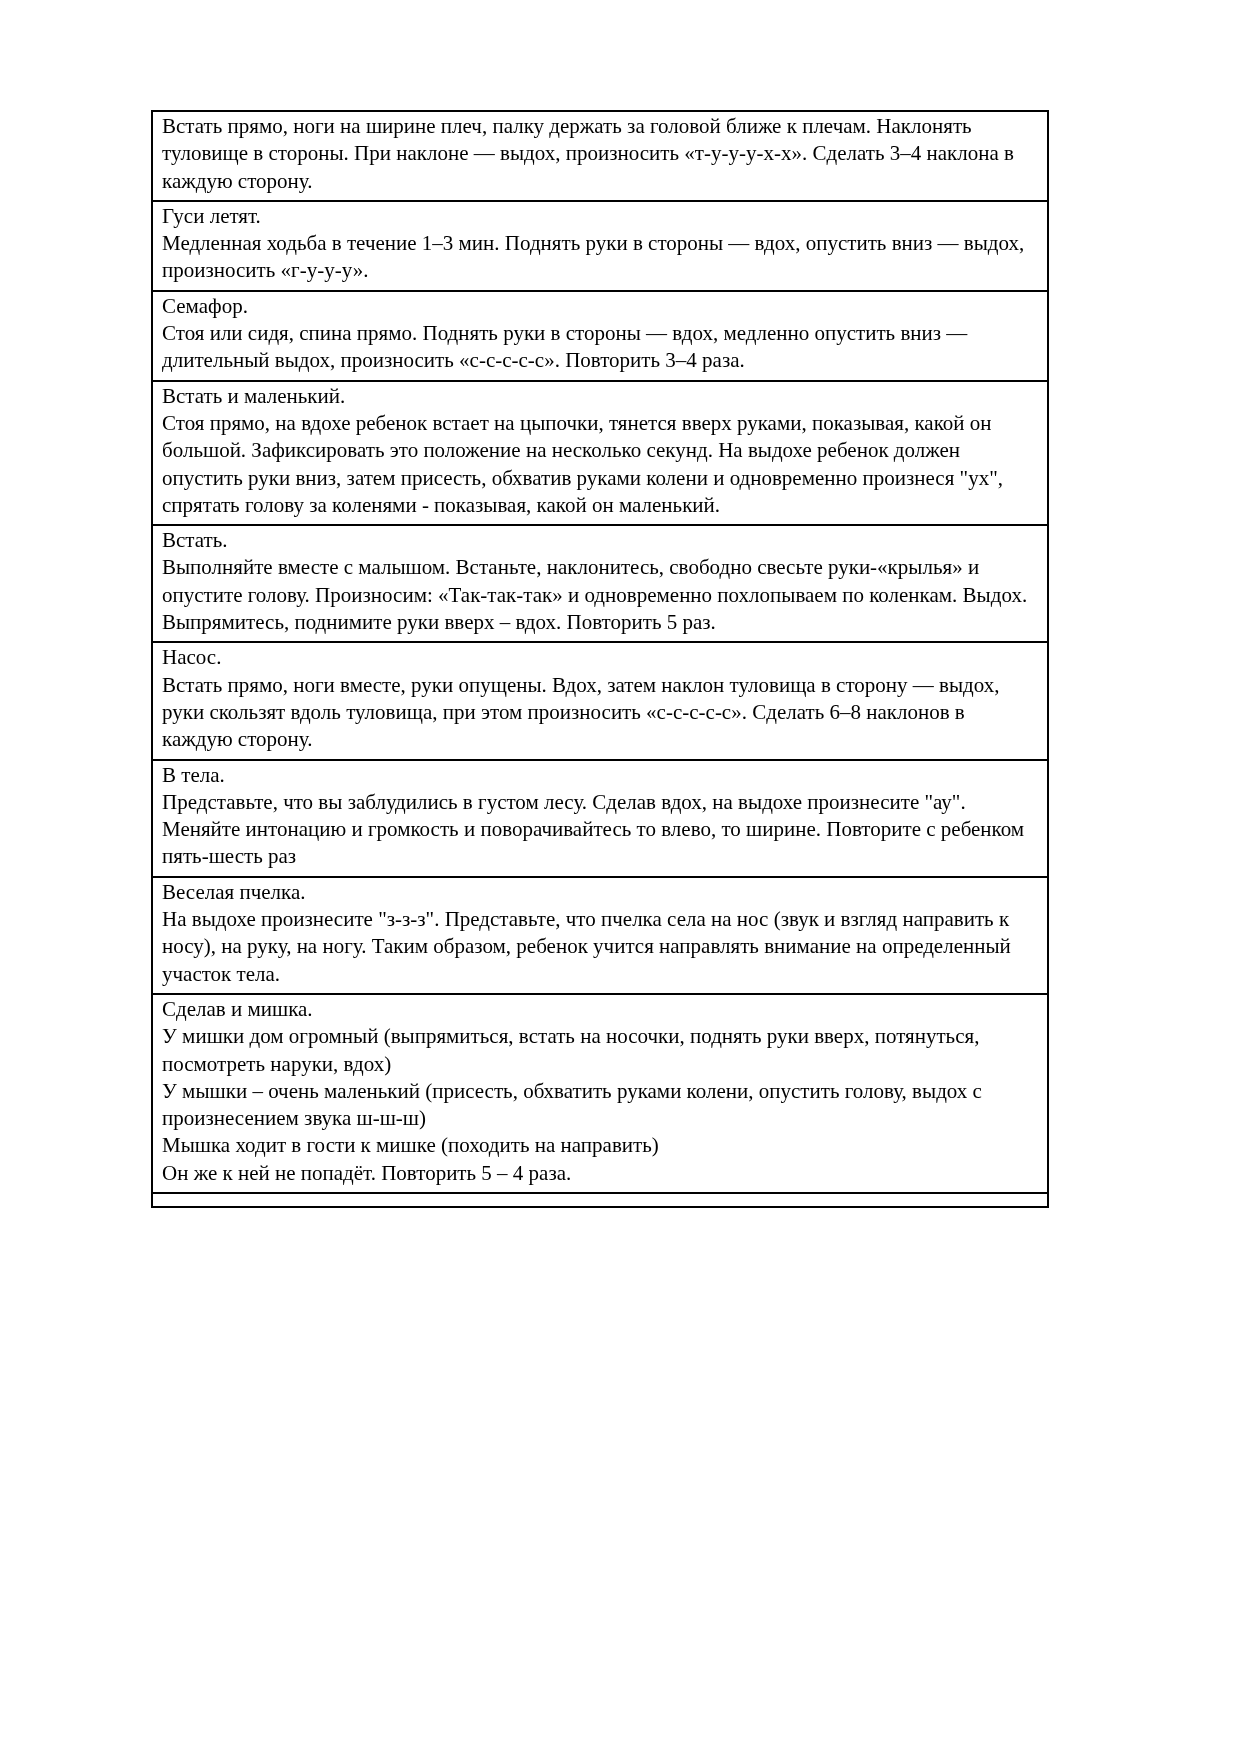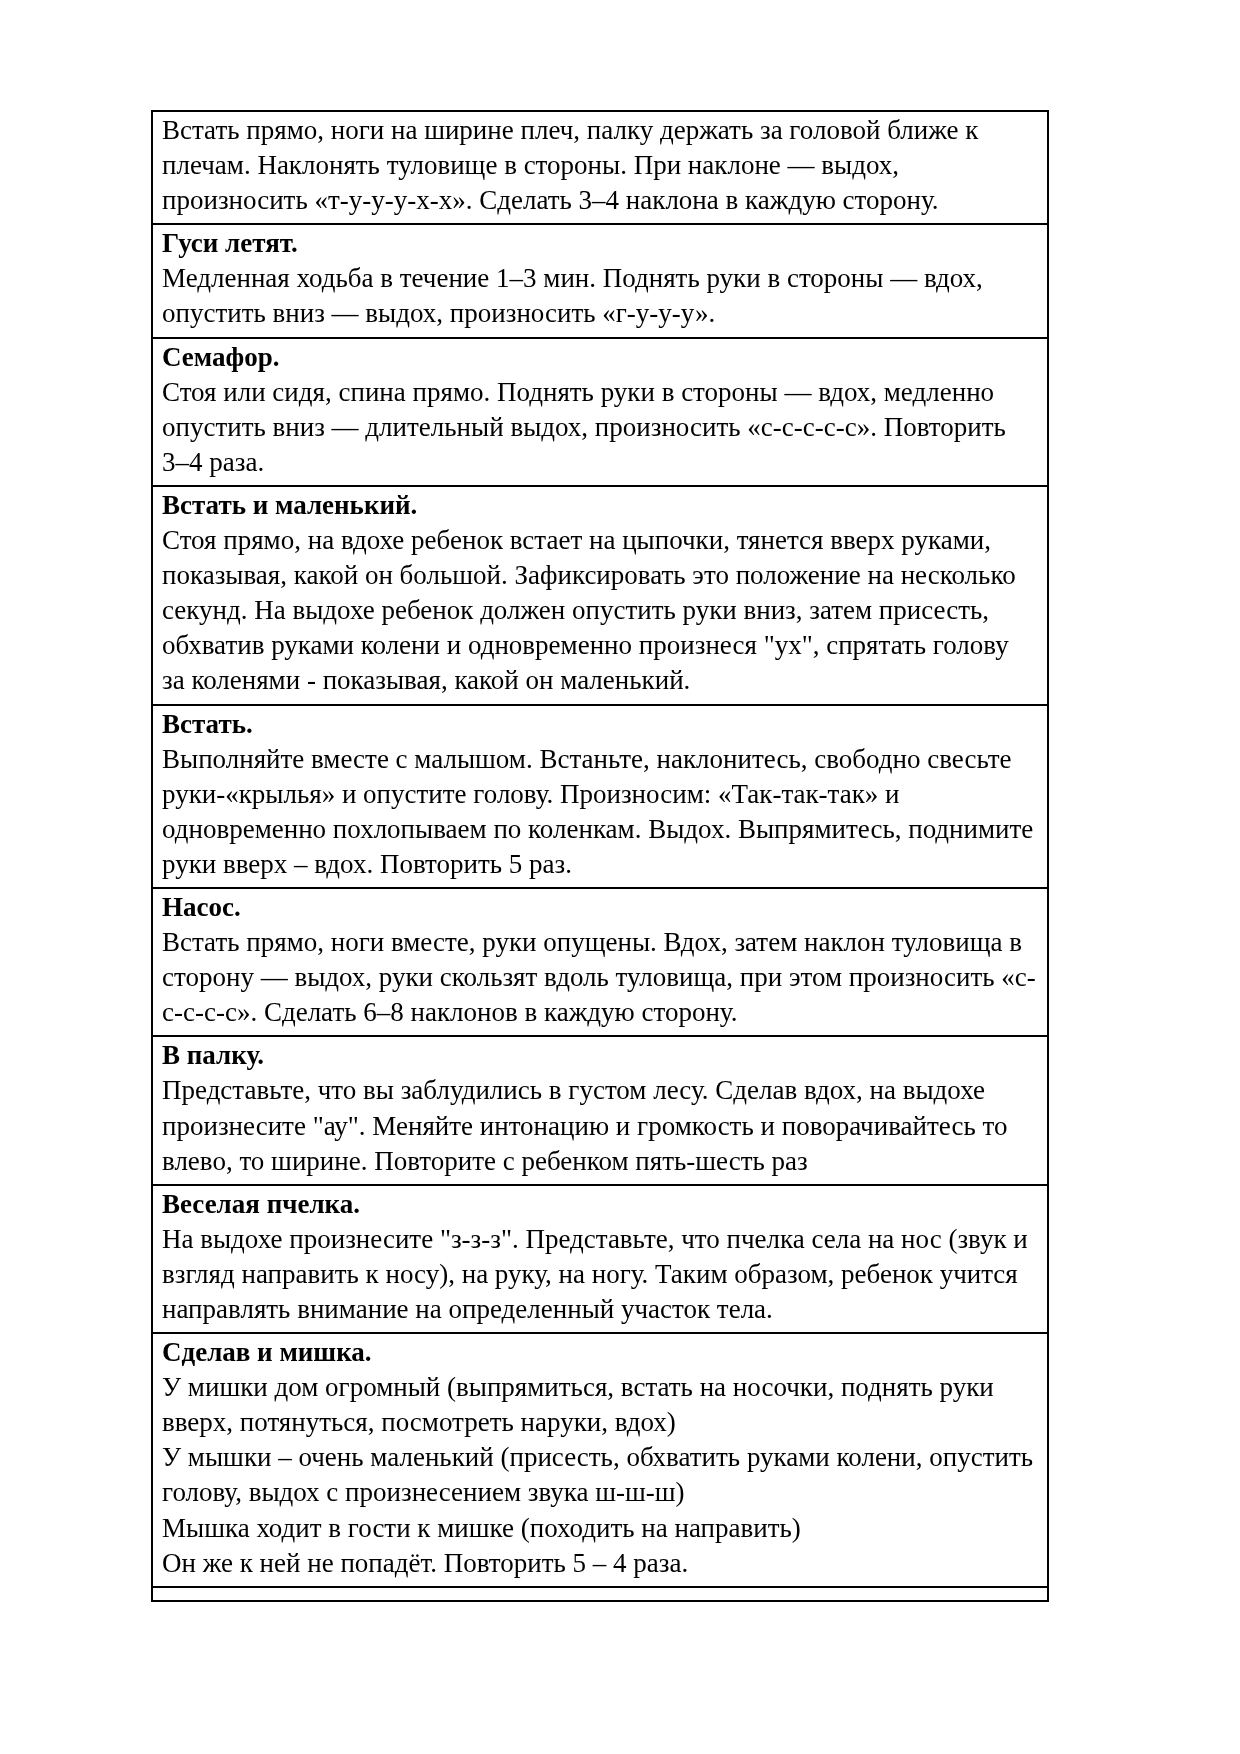--- a/index.html
+++ b/index.html
@@ -28,25 +28,25 @@
     table-layout: fixed;
   }
   table.exercise-table td {
     border: 2px solid #000000;
     vertical-align: top;
     padding: 1px 10px 5px 9px;
   }
   p.ex-title,
   p.ex-body {
     margin: 0;
-    font-size: 27px;
+    font-size: 21px;
     line-height: 1.3;
   }
   p.ex-title {
-    font-weight: bold;
+    font-weight: normal;
   }
   tr.empty-row td {
     height: 12px;
     padding: 0;
   }
 </style>
 </head>
 <body>
 
 <div class="page">
@@ -89,21 +89,21 @@
 
     <tr>
       <td>
         <p class="ex-title">Насос.</p>
         <p class="ex-body">Встать прямо, ноги вместе, руки опущены. Вдох, затем наклон туловища в сторону — выдох, руки скользят вдоль туловища, при этом произносить «с-с-с-с-с». Сделать 6–8 наклонов в каждую сторону.</p>
       </td>
     </tr>
 
     <tr>
       <td>
-        <p class="ex-title">В палку.</p>
+        <p class="ex-title">В тела.</p>
         <p class="ex-body">Представьте, что вы заблудились в густом лесу. Сделав вдох, на выдохе произнесите "ау". Меняйте интонацию и громкость и поворачивайтесь то влево, то ширине. Повторите с ребенком пять-шесть раз</p>
       </td>
     </tr>
 
     <tr>
       <td>
         <p class="ex-title">Веселая пчелка.</p>
         <p class="ex-body">На выдохе произнесите "з-з-з". Представьте, что пчелка села на нос (звук и взгляд направить к носу), на руку, на ногу. Таким образом, ребенок учится направлять внимание на определенный участок тела.</p>
       </td>
     </tr>

